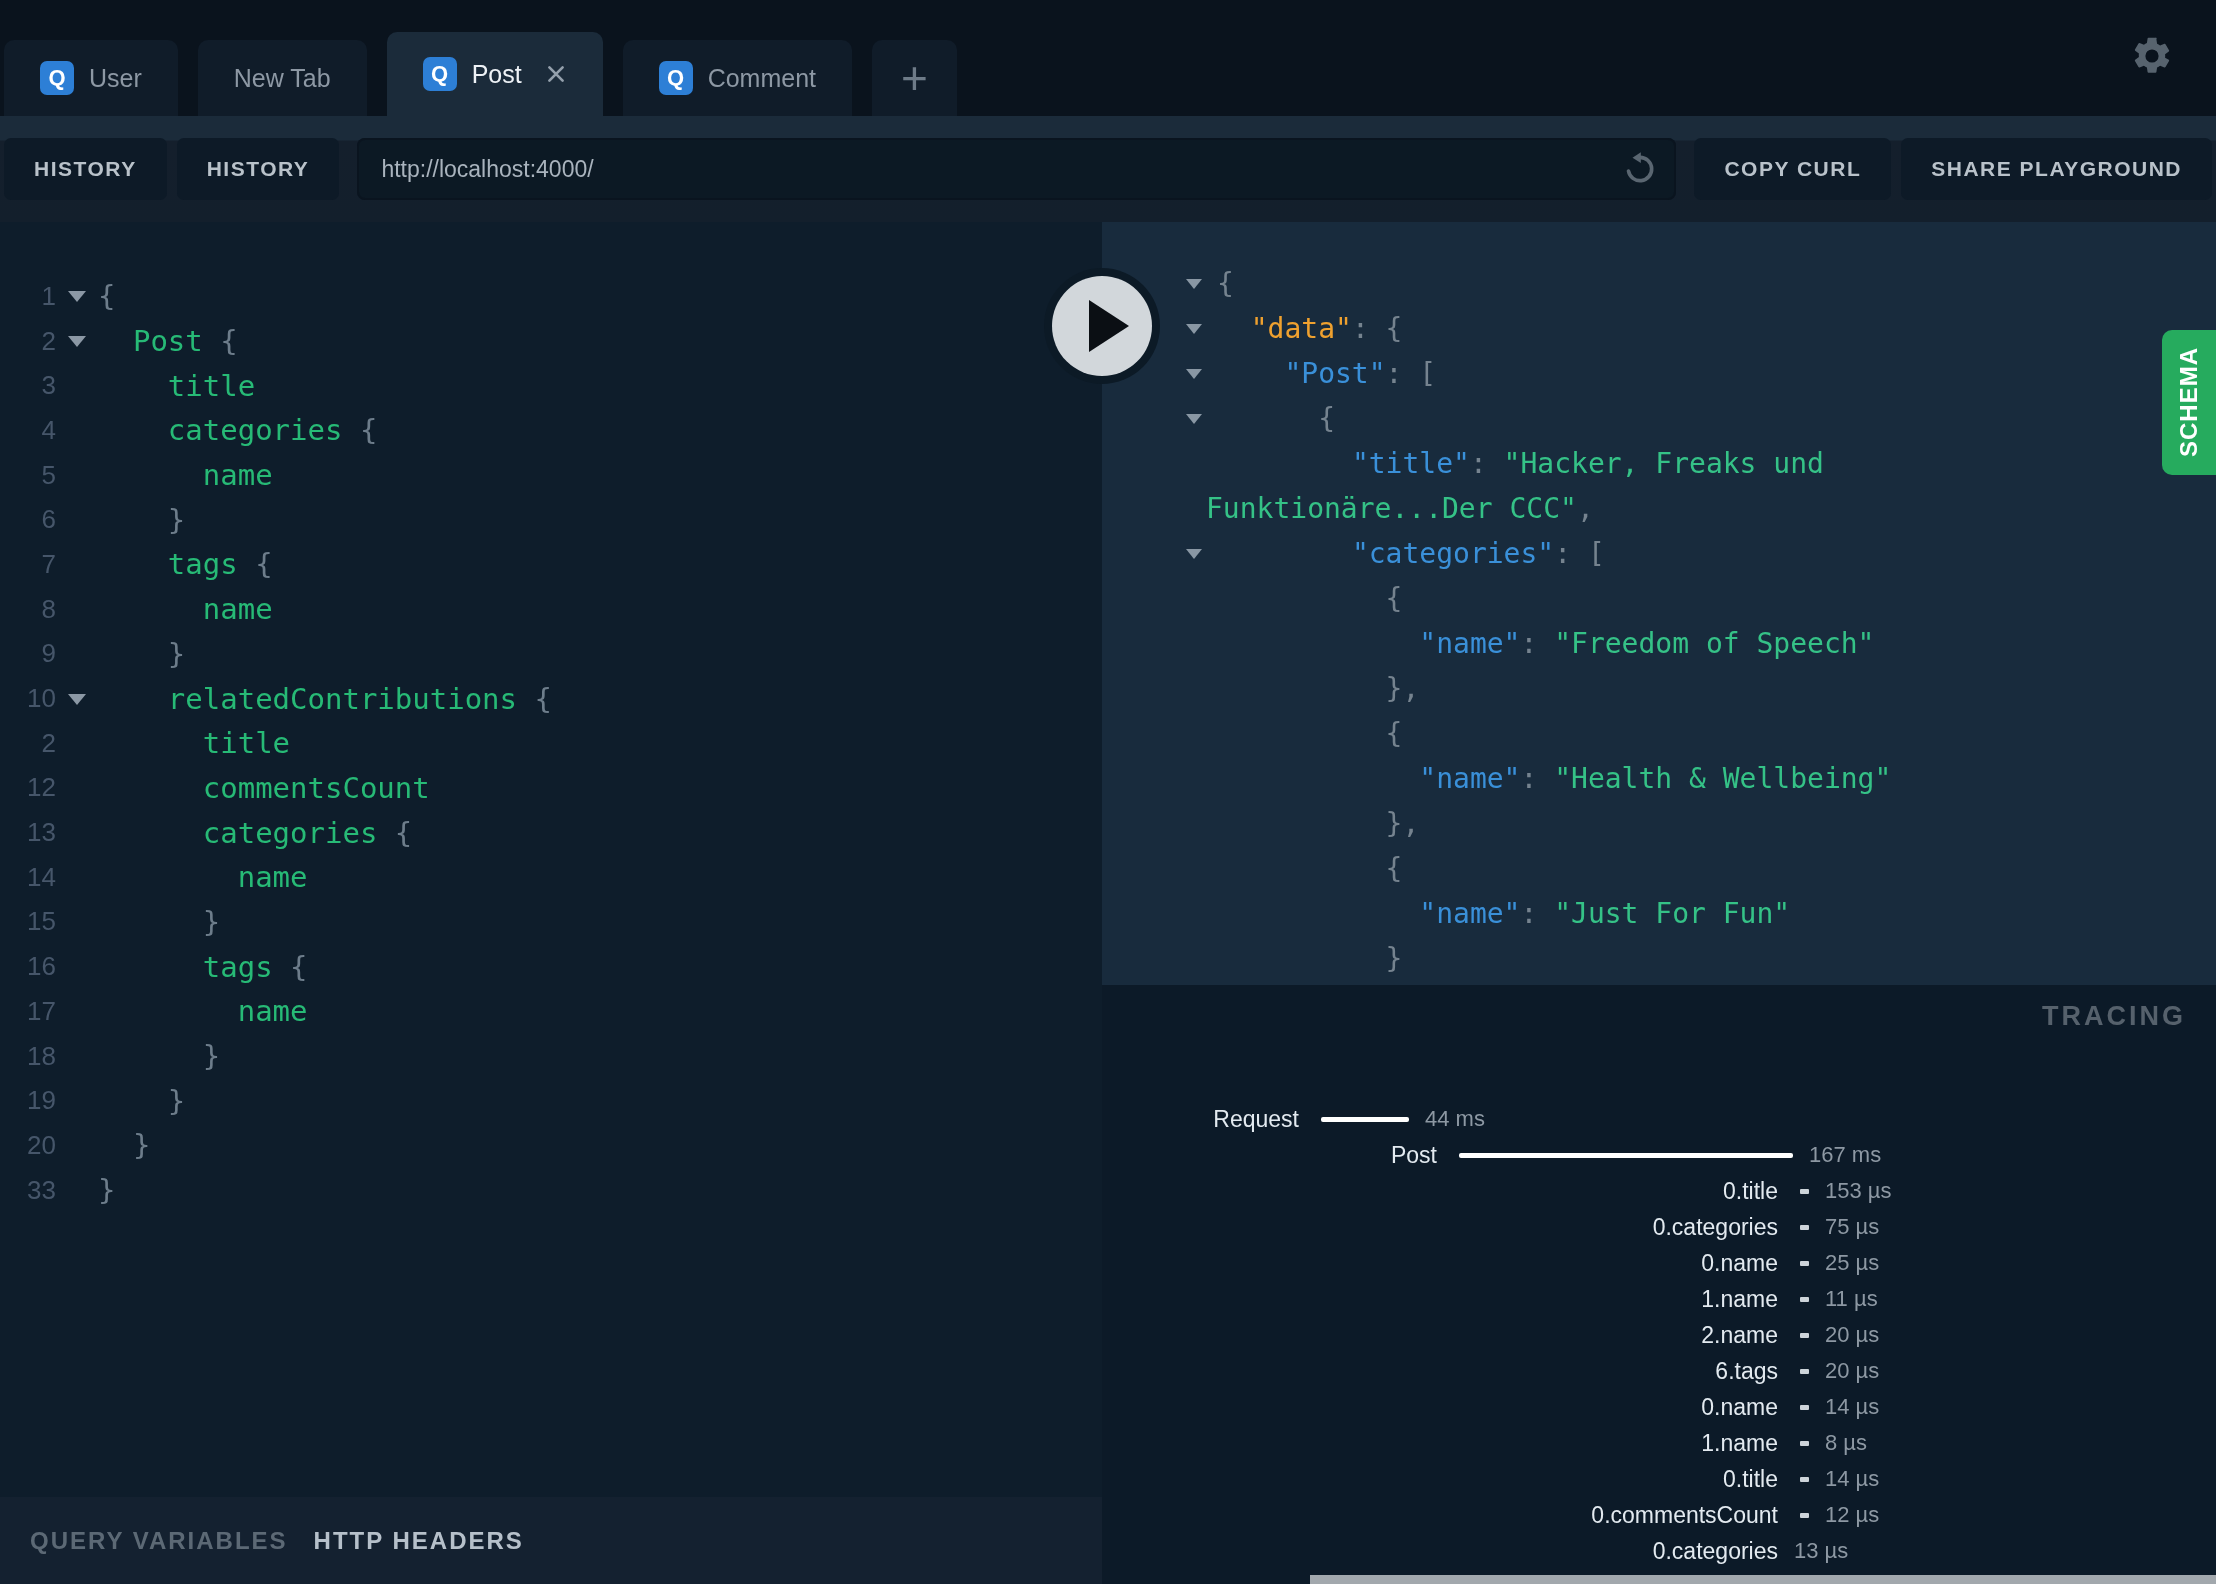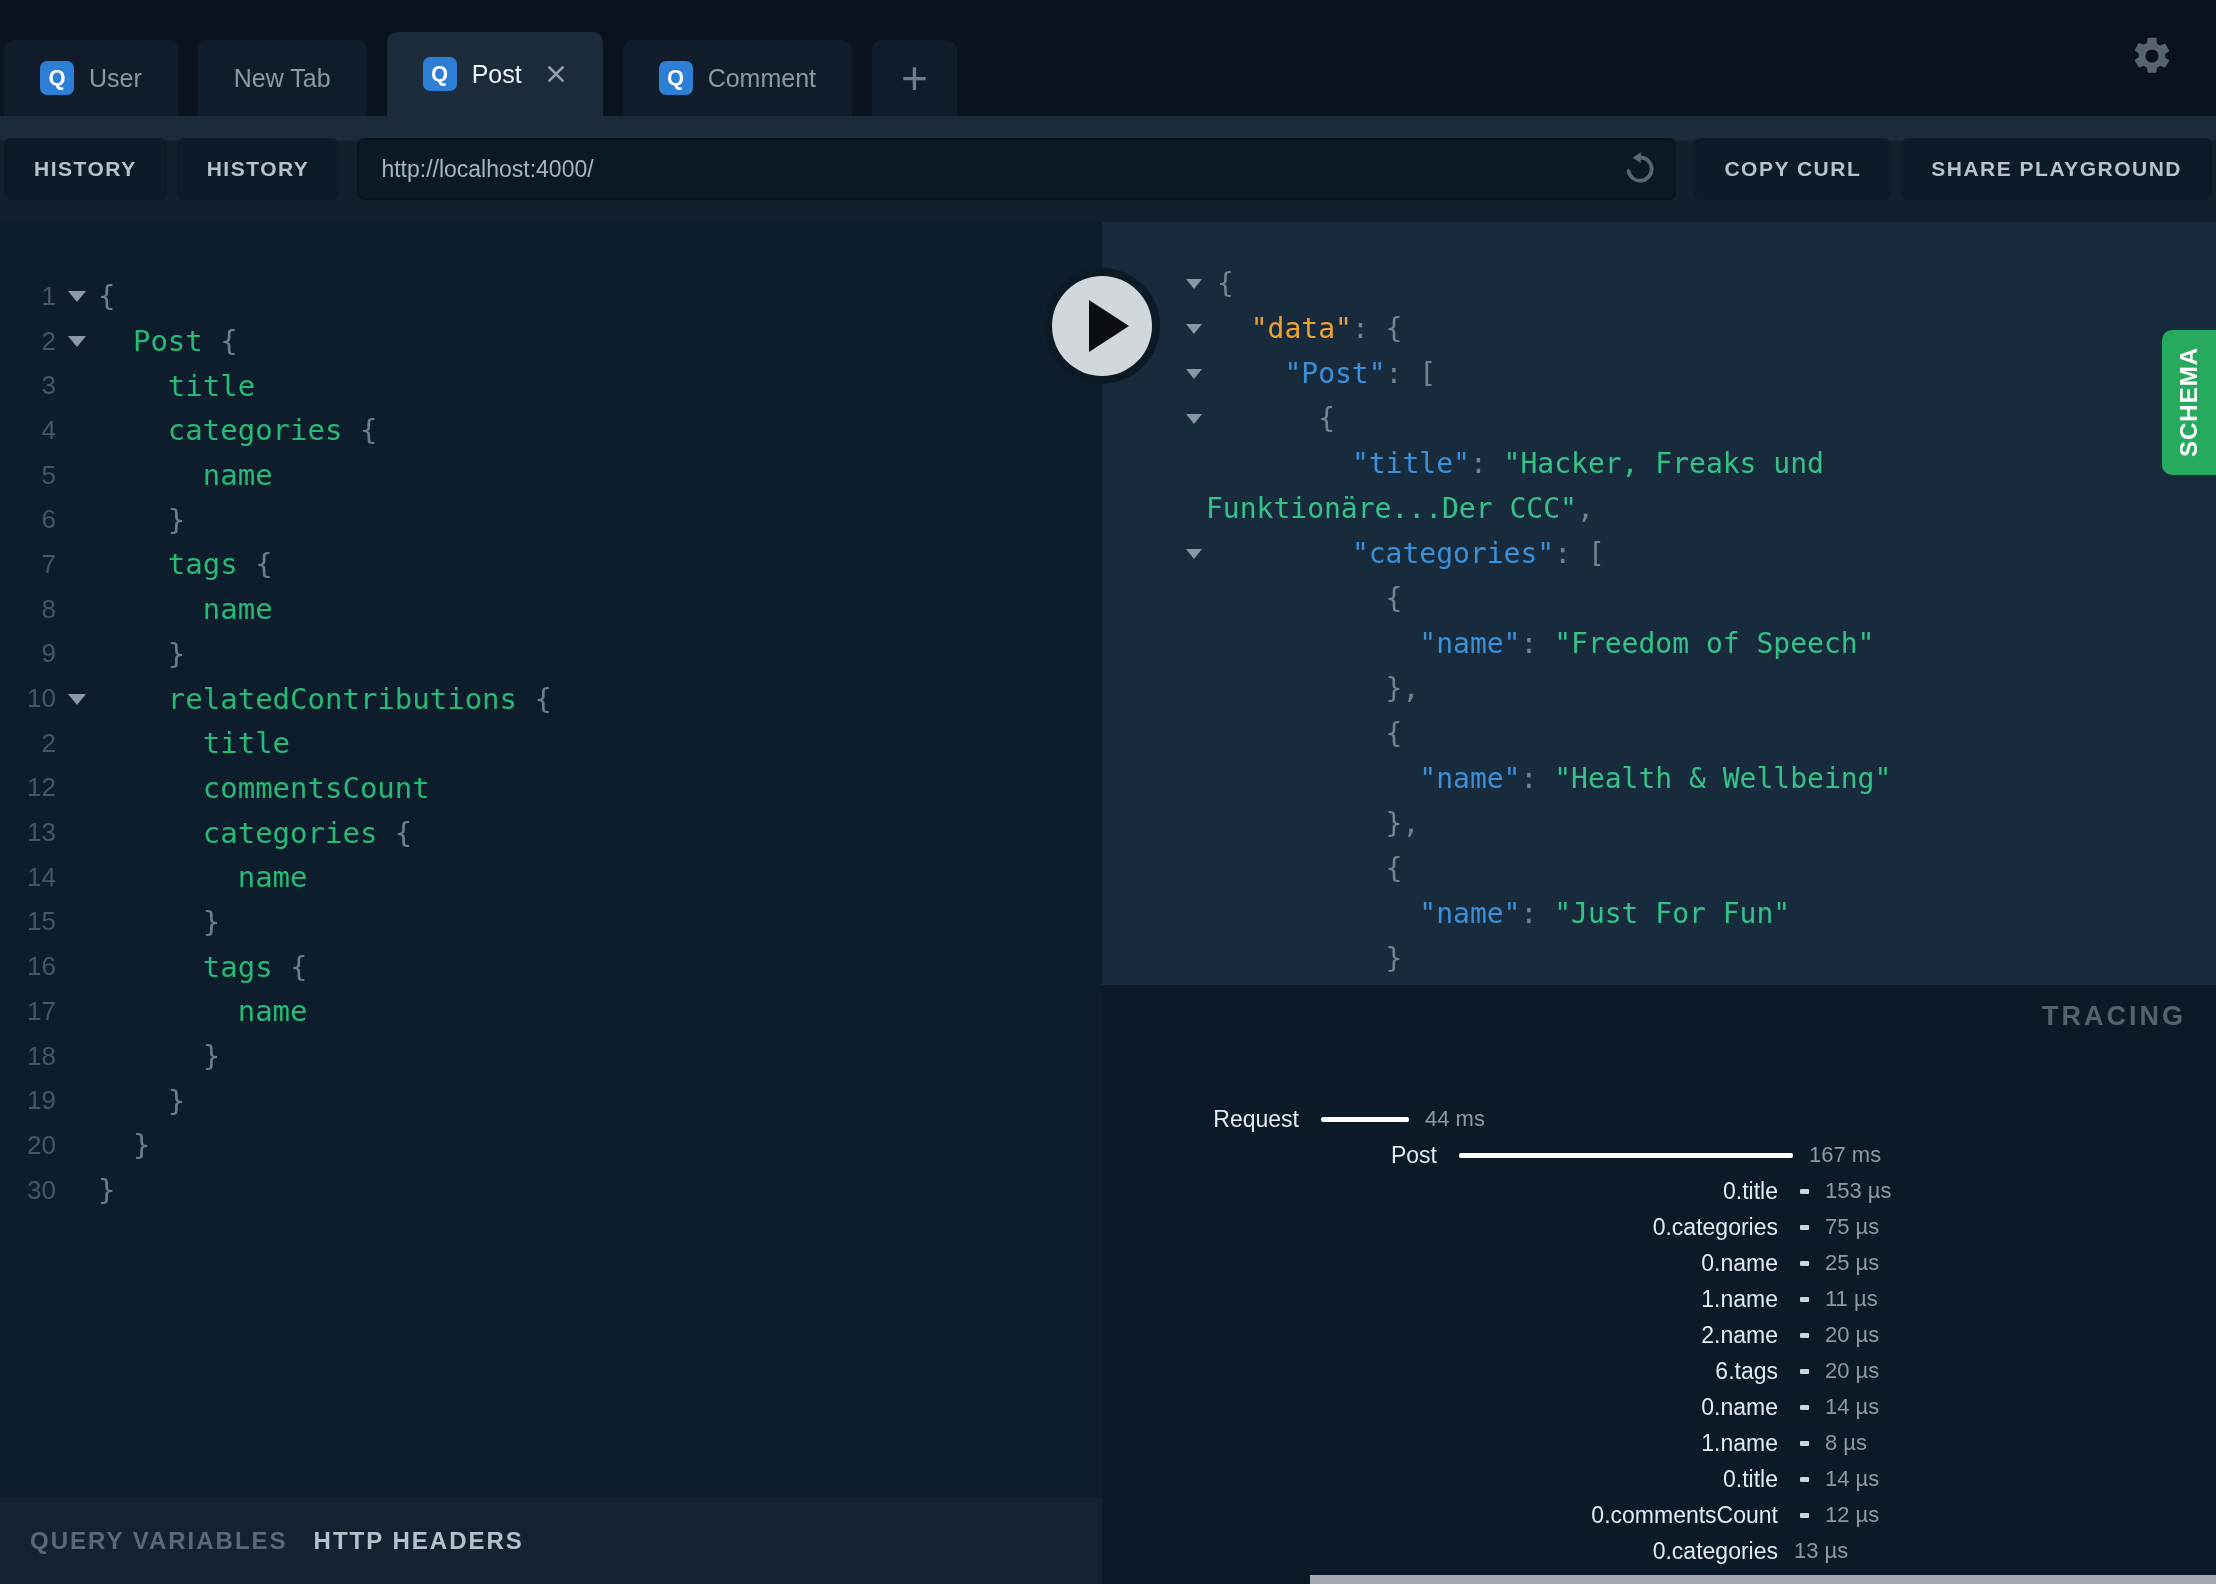--- a/index.html
+++ b/index.html
@@ -122,21 +122,21 @@
         <div class="cline"><span class="ln">2</span><span class="fold"></span><span class="ctext"><span class="tk-p">      </span><span class="tk-f">title</span></span></div>
         <div class="cline"><span class="ln">12</span><span class="fold"></span><span class="ctext"><span class="tk-p">      </span><span class="tk-f">commentsCount</span></span></div>
         <div class="cline"><span class="ln">13</span><span class="fold"></span><span class="ctext"><span class="tk-p">      </span><span class="tk-f">categories</span><span class="tk-p"> {</span></span></div>
         <div class="cline"><span class="ln">14</span><span class="fold"></span><span class="ctext"><span class="tk-p">        </span><span class="tk-f">name</span></span></div>
         <div class="cline"><span class="ln">15</span><span class="fold"></span><span class="ctext"><span class="tk-p">      }</span></span></div>
         <div class="cline"><span class="ln">16</span><span class="fold"></span><span class="ctext"><span class="tk-p">      </span><span class="tk-f">tags</span><span class="tk-p"> {</span></span></div>
         <div class="cline"><span class="ln">17</span><span class="fold"></span><span class="ctext"><span class="tk-p">        </span><span class="tk-f">name</span></span></div>
         <div class="cline"><span class="ln">18</span><span class="fold"></span><span class="ctext"><span class="tk-p">      }</span></span></div>
         <div class="cline"><span class="ln">19</span><span class="fold"></span><span class="ctext"><span class="tk-p">    }</span></span></div>
         <div class="cline"><span class="ln">20</span><span class="fold"></span><span class="ctext"><span class="tk-p">  }</span></span></div>
-        <div class="cline"><span class="ln">30</span><span class="fold"></span><span class="ctext"><span class="tk-p">}</span></span></div>
+        <div class="cline"><span class="ln">33</span><span class="fold"></span><span class="ctext"><span class="tk-p">}</span></span></div>
       </div>
     <div class="footer">
       <span class="fbtn fq">QUERY VARIABLES</span>
       <span class="fbtn fh">HTTP HEADERS</span>
     </div>
   </div>
 
   <div class="response">
       <div class="rline"><span class="rfold"><i class="rtri"></i></span><span class="rtext" style="padding-left: 0px;"><span class="tk-p">{</span></span></div>
       <div class="rline"><span class="rfold"><i class="rtri"></i></span><span class="rtext" style="padding-left: 33.72px;"><span class="tk-o">"data"</span><span class="tk-p">: {</span></span></div>

